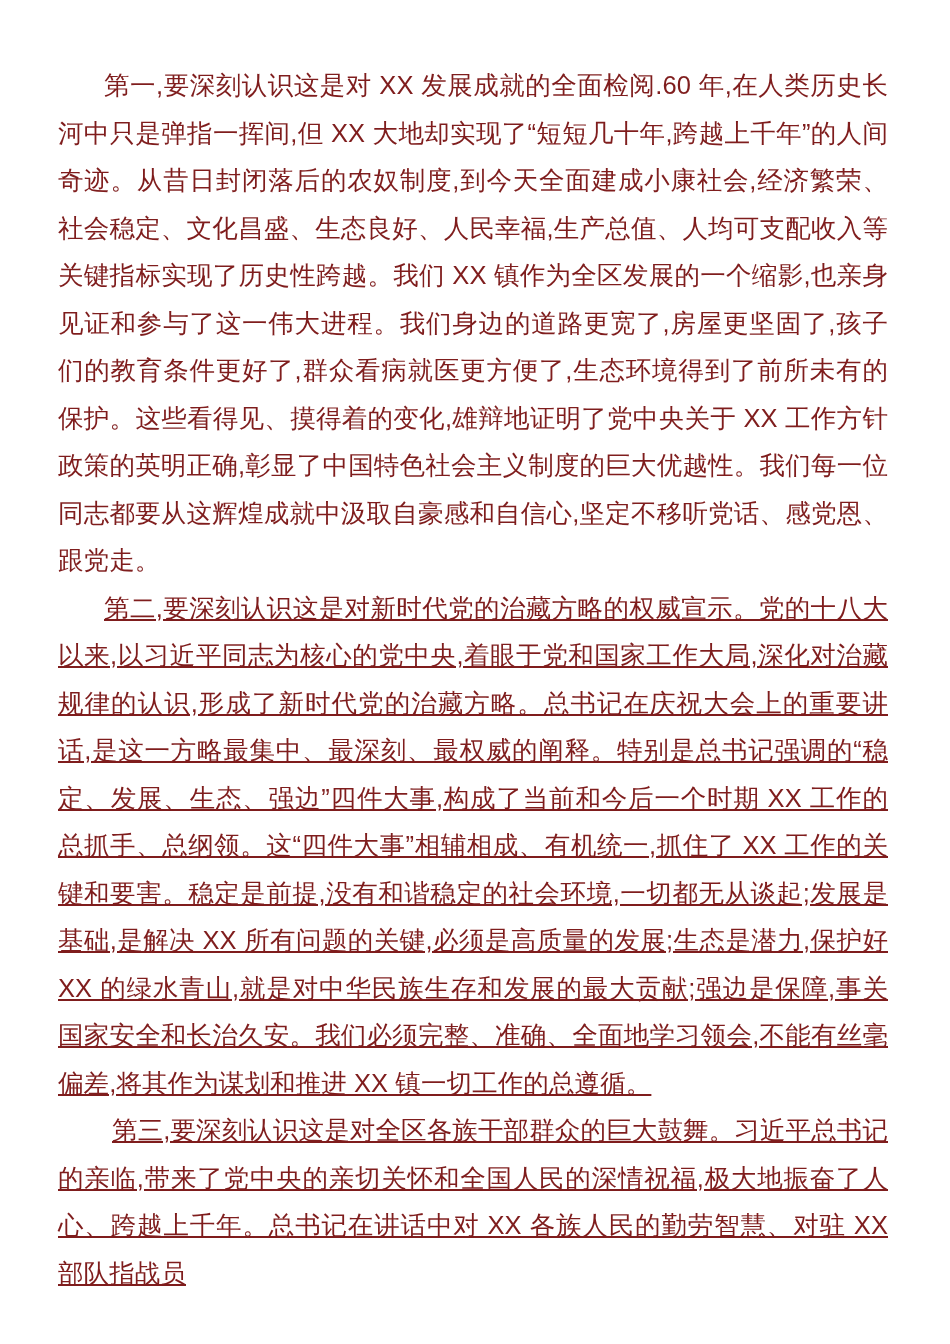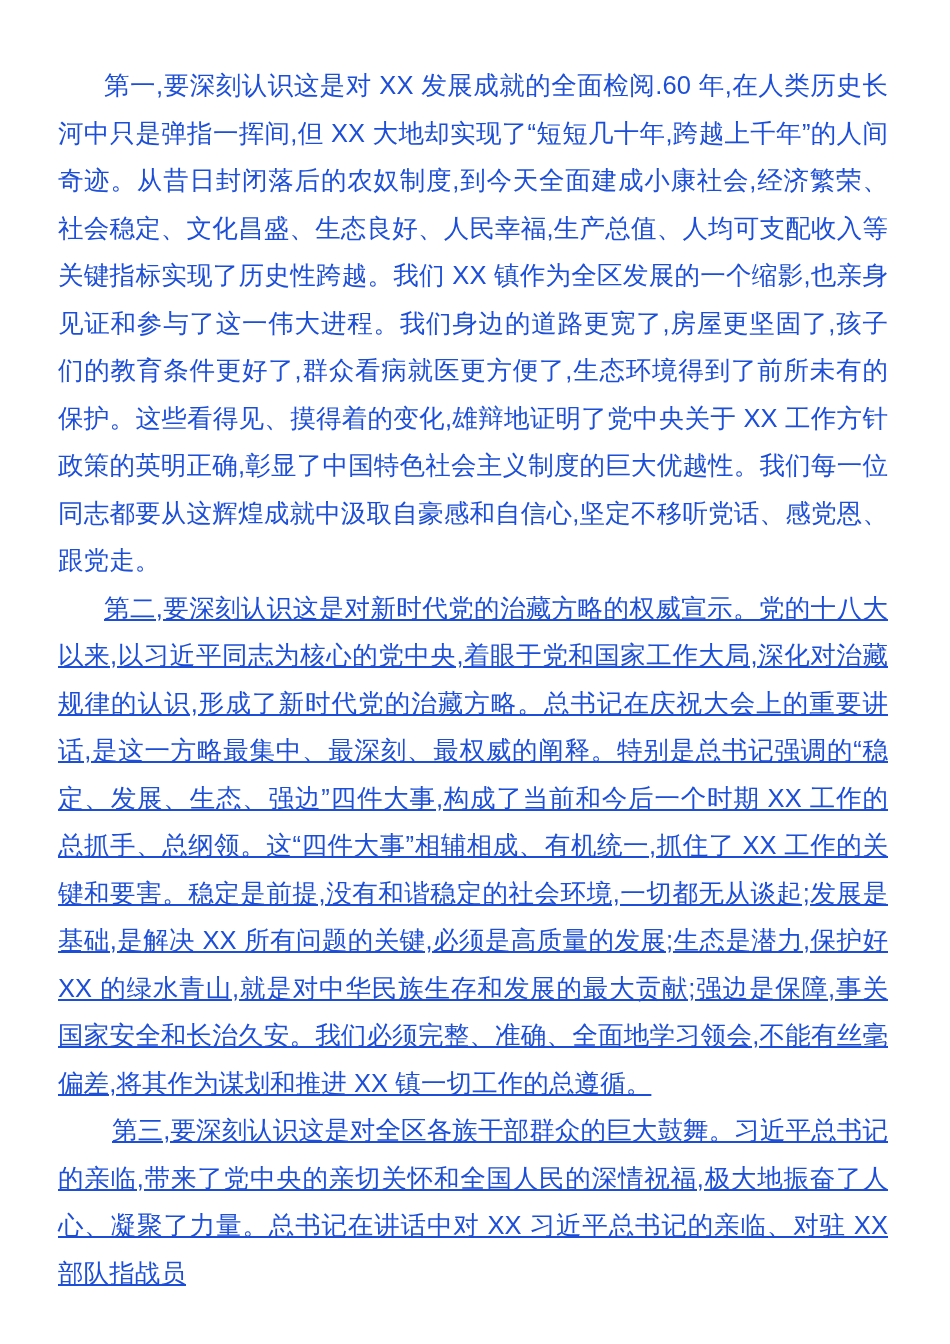--- a/index.html
+++ b/index.html
@@ -27,29 +27,29 @@
   }
   .para {
     margin: 0;
     font-size: 25.5px;
     line-height: 47.5px;
     text-align: justify;
     text-justify: inter-ideograph;
     text-align-last: left;
     letter-spacing: 0.1px;
     word-break: break-all;
-    color: #1d4ed8;
+    color: #7f1d1d;
   }
   .para.indent-1 { text-indent: 46px; }
   .para.indent-2 { text-indent: 46px; }
   .para.indent-3 { text-indent: 54px; }
   .para + .para { margin-top: 0; text-decoration: underline; }
 </style>
 </head>
 <body>
 
 <div id="page">
   <div class="doc-body">
     <p class="para indent-1">第一,要深刻认识这是对 XX 发展成就的全面检阅.60 年,在人类历史长河中只是弹指一挥间,但 XX 大地却实现了“短短几十年,跨越上千年”的人间奇迹。从昔日封闭落后的农奴制度,到今天全面建成小康社会,经济繁荣、社会稳定、文化昌盛、生态良好、人民幸福,生产总值、人均可支配收入等关键指标实现了历史性跨越。我们 XX 镇作为全区发展的一个缩影,也亲身见证和参与了这一伟大进程。我们身边的道路更宽了,房屋更坚固了,孩子们的教育条件更好了,群众看病就医更方便了,生态环境得到了前所未有的保护。这些看得见、摸得着的变化,雄辩地证明了党中央关于 XX 工作方针政策的英明正确,彰显了中国特色社会主义制度的巨大优越性。我们每一位同志都要从这辉煌成就中汲取自豪感和自信心,坚定不移听党话、感党恩、跟党走。</p>
     <p class="para indent-2">第二,要深刻认识这是对新时代党的治藏方略的权威宣示。党的十八大以来,以习近平同志为核心的党中央,着眼于党和国家工作大局,深化对治藏规律的认识,形成了新时代党的治藏方略。总书记在庆祝大会上的重要讲话,是这一方略最集中、最深刻、最权威的阐释。特别是总书记强调的“稳定、发展、生态、强边”四件大事,构成了当前和今后一个时期 XX 工作的总抓手、总纲领。这“四件大事”相辅相成、有机统一,抓住了 XX 工作的关键和要害。稳定是前提,没有和谐稳定的社会环境,一切都无从谈起;发展是基础,是解决 XX 所有问题的关键,必须是高质量的发展;生态是潜力,保护好 XX 的绿水青山,就是对中华民族生存和发展的最大贡献;强边是保障,事关国家安全和长治久安。我们必须完整、准确、全面地学习领会,不能有丝毫偏差,将其作为谋划和推进 XX 镇一切工作的总遵循。</p>
-    <p class="para indent-3">第三,要深刻认识这是对全区各族干部群众的巨大鼓舞。习近平总书记的亲临,带来了党中央的亲切关怀和全国人民的深情祝福,极大地振奋了人心、凝聚了力量。总书记在讲话中对 XX 习近平总书记的亲临、对驻 XX 部队指战员</p>
+    <p class="para indent-3">第三,要深刻认识这是对全区各族干部群众的巨大鼓舞。习近平总书记的亲临,带来了党中央的亲切关怀和全国人民的深情祝福,极大地振奋了人心、跨越上千年。总书记在讲话中对 XX 各族人民的勤劳智慧、对驻 XX 部队指战员</p>
   </div>
 </div>
 
 </body></html>

